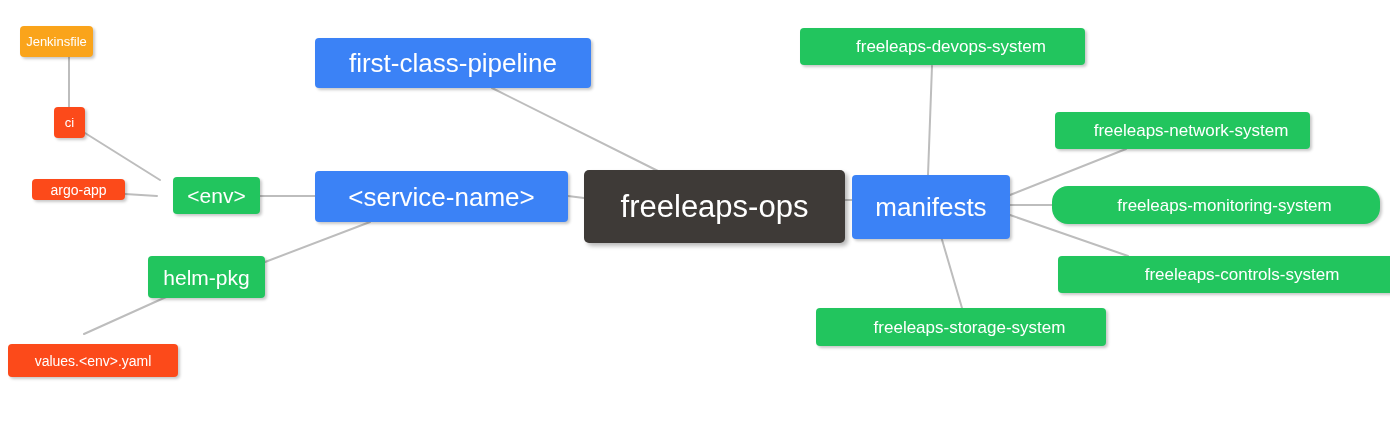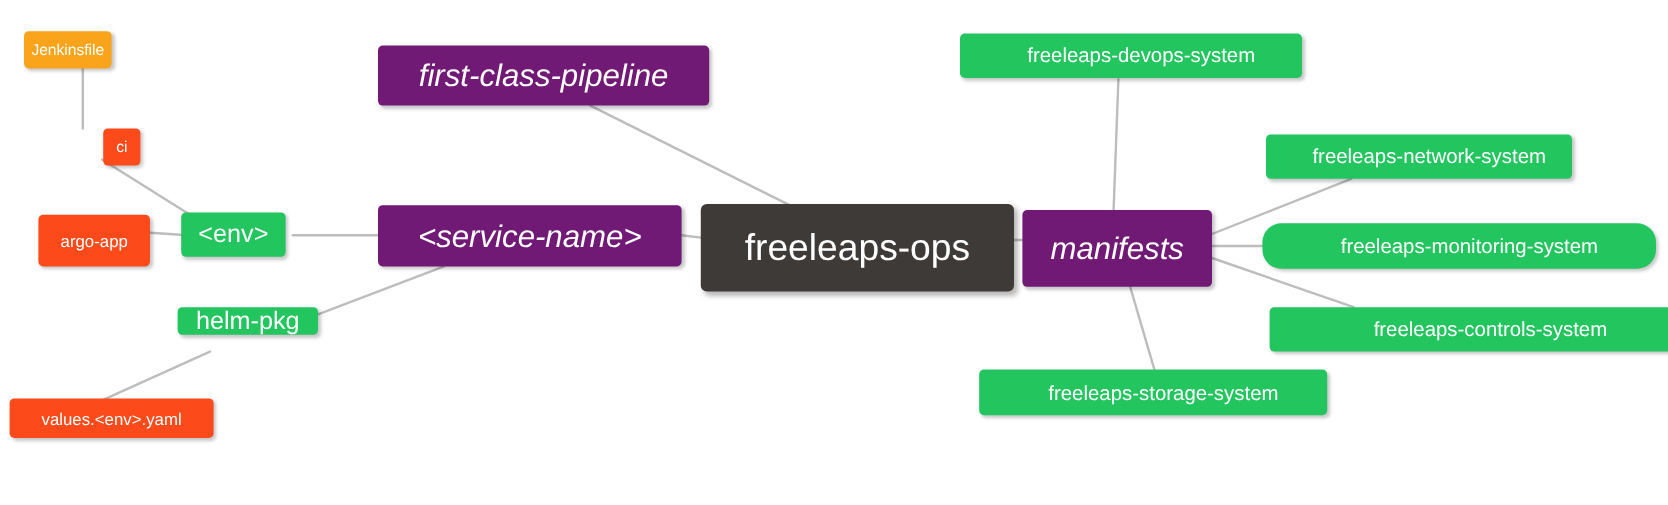--- a/index.html
+++ b/index.html
@@ -24,21 +24,21 @@
     line-height:1;
     box-shadow:2px 2px 3px rgba(0,0,0,0.22);
     user-select:none;
     padding:0 10px;
   }
   .node.root{
     background:#3e3a37;
     border-radius:5px;
     box-shadow:3px 3px 4px rgba(0,0,0,0.28);
   }
-  .node.blue{background:#701a75;font-style:italic;}
+  .node.blue{background:#3b82f6;}
   .node.green{background:#22c55e;}
   .node.red{background:#fc4a1a;}
   .node.orange{background:#faa41b;}
 
   
   .t-root{font-size:31px;text-align:center;}
   .t-l1{font-size:26px;}
   .t-l2{font-size:21px;}
   .t-l3{font-size:17px;padding-left:27px;}
   .t-l4{font-size:14px;}
@@ -59,25 +59,25 @@
       <line x1="492" y1="88" x2="660" y2="172" stroke="#bdbdbd" stroke-width="2" stroke-linecap="round"></line>
       <line x1="845" y1="200" x2="852" y2="200" stroke="#bdbdbd" stroke-width="2" stroke-linecap="round"></line>
       <line x1="928" y1="175" x2="932" y2="66" stroke="#bdbdbd" stroke-width="2" stroke-linecap="round"></line>
       <line x1="1010" y1="195" x2="1126" y2="149" stroke="#bdbdbd" stroke-width="2" stroke-linecap="round"></line>
       <line x1="1010" y1="205" x2="1052" y2="205" stroke="#bdbdbd" stroke-width="2" stroke-linecap="round"></line>
       <line x1="1010" y1="215" x2="1128" y2="256" stroke="#bdbdbd" stroke-width="2" stroke-linecap="round"></line>
       <line x1="938" y1="226" x2="962" y2="308" stroke="#bdbdbd" stroke-width="2" stroke-linecap="round"></line>
     </svg>
   <div id="nodes-layer">
       <div class="node orange t-l5" style="left: 20px; top: 26px; width: 73px; height: 31px;">Jenkinsfile</div>
-      <div class="node red t-l5" style="left: 54px; top: 107px; width: 31px; height: 31px; margin-left: 32px;">ci</div>
-      <div class="node red t-l4" style="left: 32px; top: 179px; width: 93px; height: 43px;">argo-app</div>
-      <div class="node green t-l2" style="left: 151px; top: 177px; width: 87px; height: 37px;">&lt;env&gt;</div>
-      <div class="node green t-l2" style="left: 148px; top: 256px; width: 117px; height: 23px;">helm-pkg</div>
-      <div class="node red t-l4" style="left: 8px; top: 332px; width: 170px; height: 33px;">values.&lt;env&gt;.yaml</div>
+      <div class="node red t-l5" style="left: 54px; top: 107px; width: 31px; height: 31px;">ci</div>
+      <div class="node red t-l4" style="left: 32px; top: 179px; width: 93px; height: 21px;">argo-app</div>
+      <div class="node green t-l2" style="left: 173px; top: 177px; width: 87px; height: 37px;">&lt;env&gt;</div>
+      <div class="node green t-l2" style="left: 148px; top: 256px; width: 117px; height: 42px;">helm-pkg</div>
+      <div class="node red t-l4" style="left: 8px; top: 344px; width: 170px; height: 33px;">values.&lt;env&gt;.yaml</div>
       <div class="node blue t-l1" style="left: 315px; top: 38px; width: 276px; height: 50px;">first-class-pipeline</div>
       <div class="node blue t-l1" style="left: 315px; top: 171px; width: 253px; height: 51px;">&lt;service-name&gt;</div>
       <div class="node root t-root" style="left: 584px; top: 170px; width: 261px; height: 73px;">freeleaps-ops</div>
       <div class="node blue t-l1" style="left: 852px; top: 175px; width: 158px; height: 64px;">manifests</div>
       <div class="node green t-l3" style="left: 800px; top: 28px; width: 285px; height: 37px;">freeleaps-devops-system</div>
       <div class="node green t-l3" style="left: 1055px; top: 112px; width: 255px; height: 37px;">freeleaps-network-system</div>
       <div class="node green t-l3" style="left: 1052px; top: 186px; width: 328px; height: 38px; border-radius: 16px;">freeleaps-monitoring-system</div>
       <div class="node green t-l3" style="left: 1058px; top: 256px; width: 351px; height: 37px;">freeleaps-controls-system</div>
       <div class="node green t-l3" style="left: 816px; top: 308px; width: 290px; height: 38px;">freeleaps-storage-system</div>
     </div>

